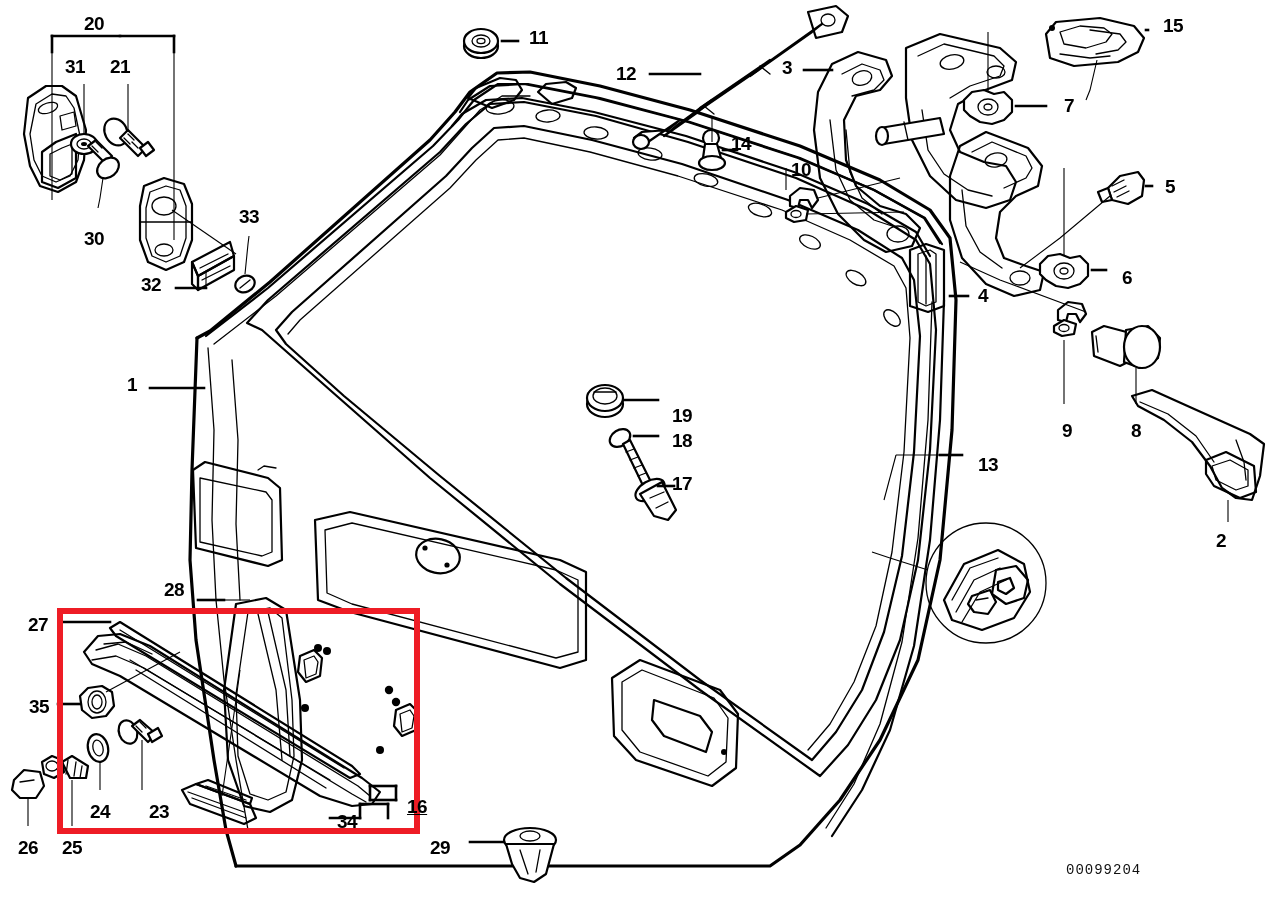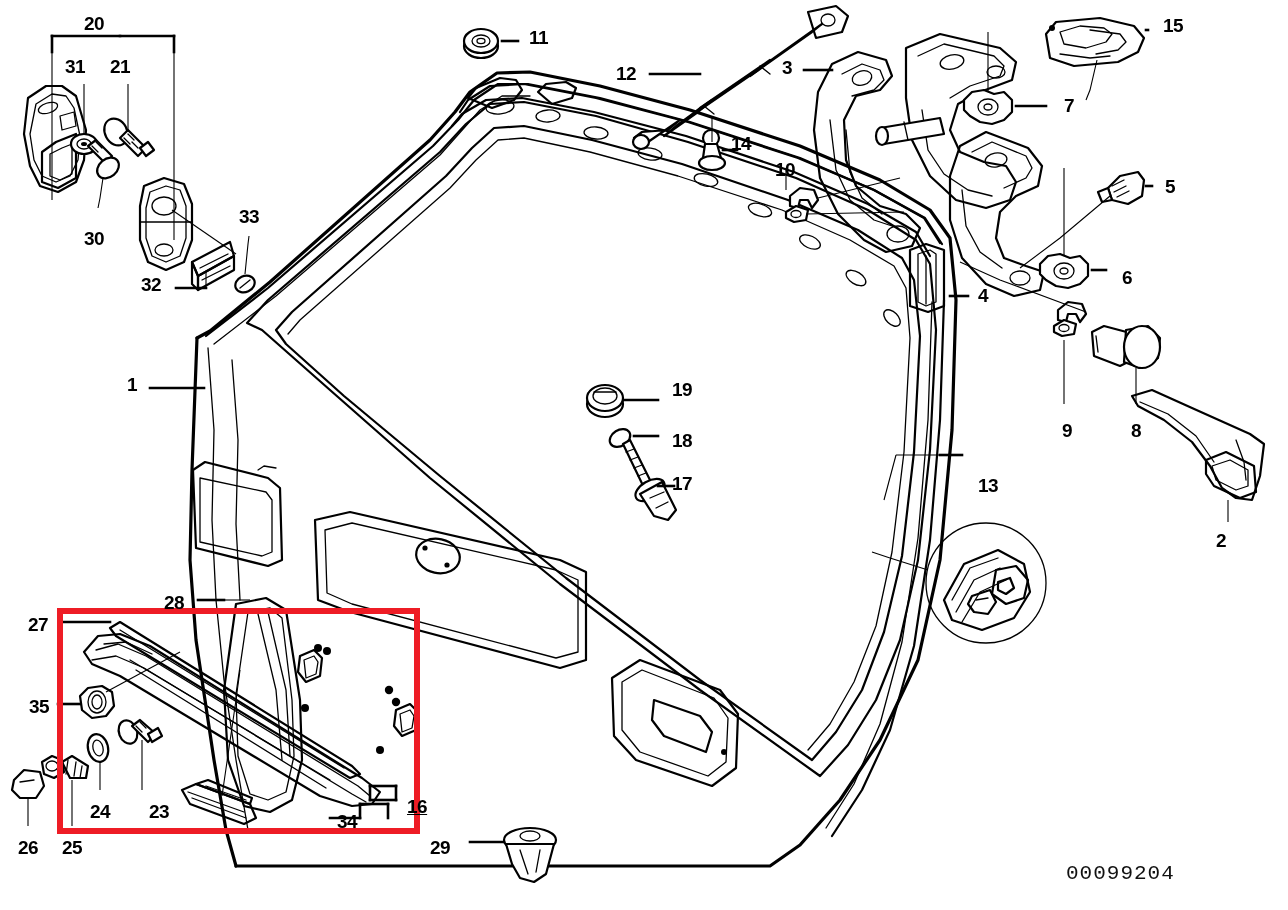--- a/index.html
+++ b/index.html
@@ -18,21 +18,21 @@
     font-weight:bold;
     font-size:19px;
     color:#000000;
     line-height:1;
     white-space:nowrap;
     letter-spacing:-0.5px;
   }
   .partid{
     position:absolute;
     font-family:"Liberation Mono",monospace;
-    font-size:21px;
+    font-size:14px;
     color:#111111;
     letter-spacing:1px;
     white-space:nowrap;
   }
   .hl-box{
     position:absolute;
     border:6px solid #ee1c25;
     box-sizing:border-box;
     background:transparent;
     pointer-events:none;
@@ -479,39 +479,39 @@
 
   <div class="callout" style="left: 127px; top: 375px;">1</div>
   <div class="callout" style="left: 1216px; top: 531px;">2</div>
   <div class="callout" style="left: 782px; top: 58px;">3</div>
   <div class="callout" style="left: 978px; top: 286px;">4</div>
   <div class="callout" style="left: 1165px; top: 177px;">5</div>
   <div class="callout" style="left: 1122px; top: 268px;">6</div>
   <div class="callout" style="left: 1064px; top: 96px;">7</div>
   <div class="callout" style="left: 1131px; top: 421px;">8</div>
   <div class="callout" style="left: 1062px; top: 421px;">9</div>
-  <div class="callout" style="left: 775px; top: 160px;">10</div>
+  <div class="callout" style="left: 791px; top: 160px;">10</div>
   <div class="callout" style="left: 529px; top: 28px;">11</div>
   <div class="callout" style="left: 616px; top: 64px;">12</div>
-  <div class="callout" style="left: 978px; top: 476px;">13</div>
+  <div class="callout" style="left: 978px; top: 455px;">13</div>
   <div class="callout" style="left: 731px; top: 134px;">14</div>
   <div class="callout" style="left: 1163px; top: 16px;">15</div>
   <div class="callout" style="left: 407px; top: 797px; text-decoration: underline;">16</div>
   <div class="callout" style="left: 672px; top: 474px;">17</div>
   <div class="callout" style="left: 672px; top: 431px;">18</div>
-  <div class="callout" style="left: 672px; top: 380px;">19</div>
+  <div class="callout" style="left: 672px; top: 406px;">19</div>
   <div class="callout" style="left: 84px; top: 14px;">20</div>
   <div class="callout" style="left: 110px; top: 57px;">21</div>
   <div class="callout" style="left: 29px; top: 697px;">35</div>
   <div class="callout" style="left: 133px; top: 802px; margin-left: 16px;">23</div>
   <div class="callout" style="left: 90px; top: 802px;">24</div>
   <div class="callout" style="left: 62px; top: 838px;">25</div>
   <div class="callout" style="left: 18px; top: 838px;">26</div>
   <div class="callout" style="left: 28px; top: 615px;">27</div>
-  <div class="callout" style="left: 164px; top: 593px;">28</div>
+  <div class="callout" style="left: 164px; top: 580px;">28</div>
   <div class="callout" style="left: 430px; top: 838px;">29</div>
   <div class="callout" style="left: 84px; top: 212px; margin-top: 17px;">30</div>
   <div class="callout" style="left: 65px; top: 57px;">31</div>
   <div class="callout" style="left: 141px; top: 275px;">32</div>
   <div class="callout" style="left: 239px; top: 207px;">33</div>
   <div class="callout" style="left: 337px; top: 812px;">34</div>
 
   <div class="partid" id="partid" style="left: 1066px; top: 862px;">00099204</div>
 
 </div>

